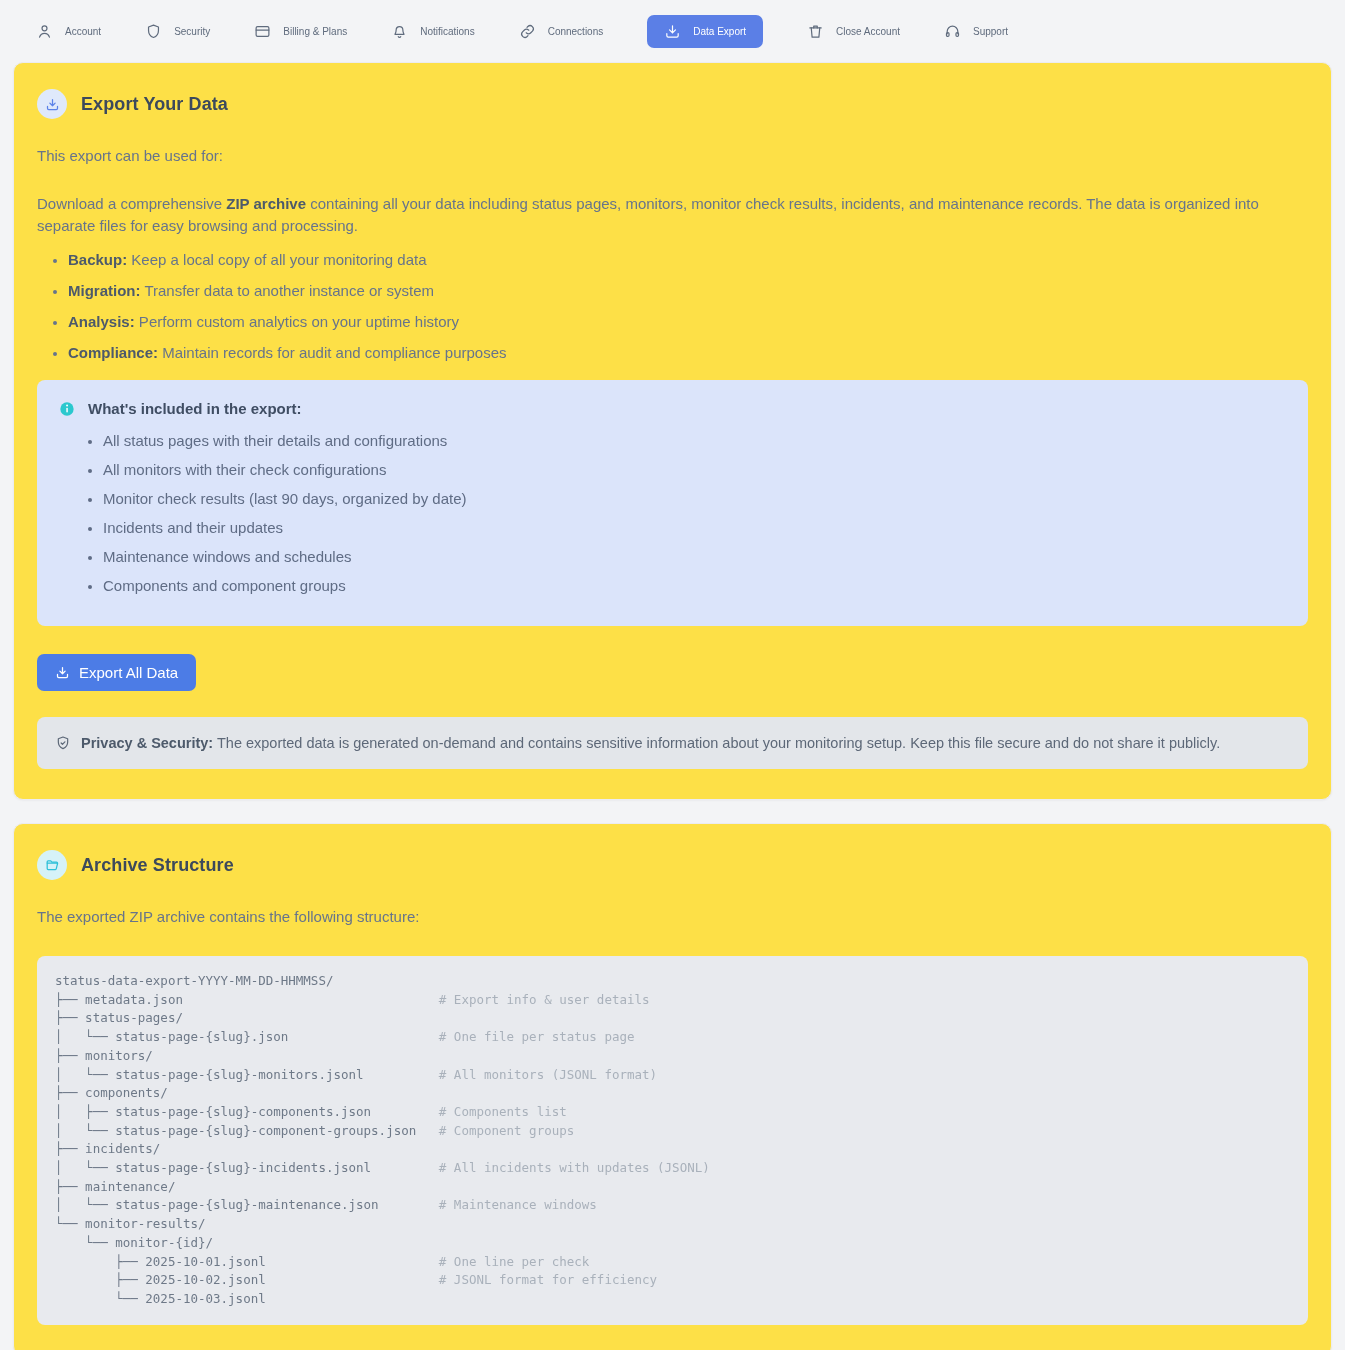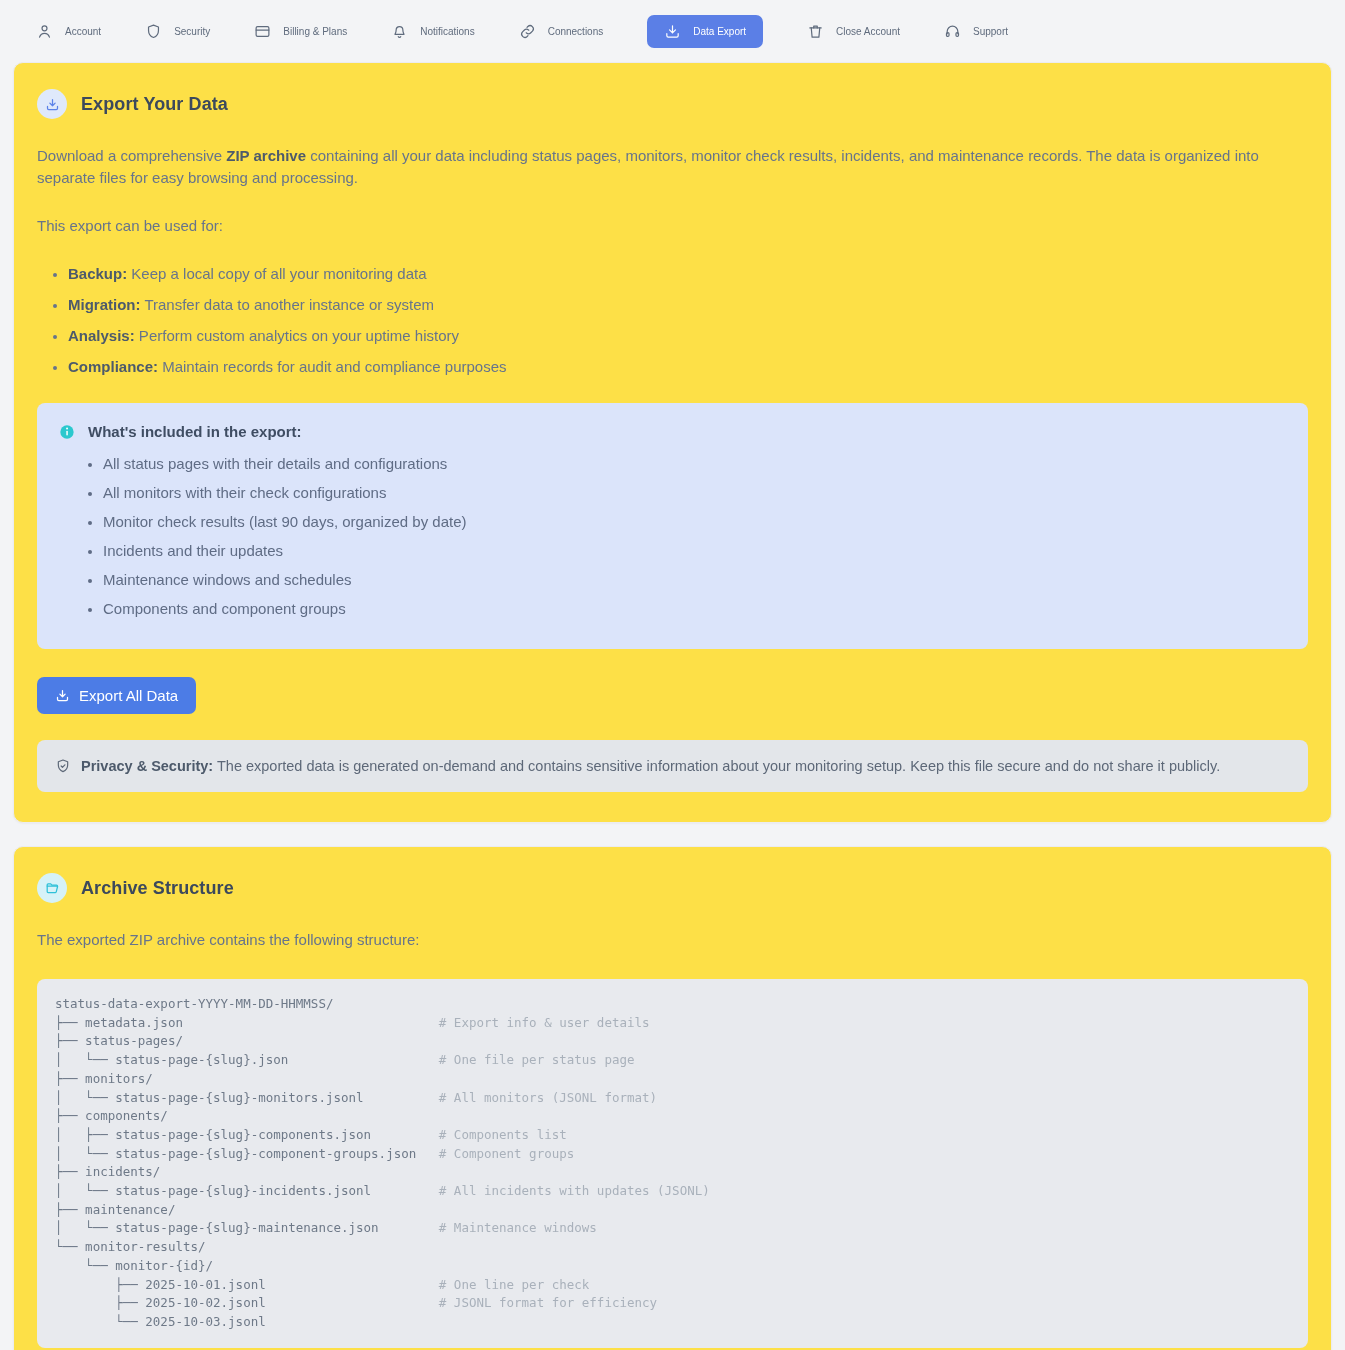--- a/index.html
+++ b/index.html
@@ -59,34 +59,34 @@
   .icon-circle.cyan svg { stroke: #2ec0d8; width: 15px; height: 15px; }
   .card-title {
     font-size: 18px;
     font-weight: 600;
     color: #3c495c;
     letter-spacing: 0.1px;
   }
   .para { font-size: 15px; line-height: 22px; margin-top: 26px; color: #67748b; }
   .para b, .b { font-weight: 700; color: #4d5a6b; }
   ul.plain {
-    margin-top: 26px;
+    margin-top: 12px;
     padding-left: 31px;
     list-style: disc;
   }
   ul.plain li {
     font-size: 15px;
     line-height: 22px;
     margin-bottom: 9px;
     color: #67748b;
   }
   ul.plain li::marker { color: #67748b; font-size: 13px; }
   
   .info-box {
-    margin-top: 25px;
+    margin-top: 16px;
     background: #dbe4fa;
     border-radius: 8px;
     padding: 20px 22px 22px 22px;
   }
   .info-box-header { display: flex; align-items: center; gap: 13px; }
   .info-box-header svg { width: 16px; height: 16px; flex: 0 0 auto; }
   .info-box-title { font-size: 15px; font-weight: 700; color: #3f4d63; }
   .info-box ul {
     margin-top: 13px;
     padding-left: 44px;
@@ -212,23 +212,23 @@
   <div class="card-header">
     <span class="icon-circle blue">
       <svg viewBox="0 0 24 24" fill="none" stroke-width="2" stroke-linecap="round" stroke-linejoin="round">
           <path d="M12 4v10m0 0l-4.2-4.2M12 14l4.2-4.2"></path>
           <path d="M4 15v3a2 2 0 0 0 2 2h12a2 2 0 0 0 2-2v-3"></path>
         </svg>
     </span>
     <h2 class="card-title">Export Your Data</h2>
   </div>
 
+  <p class="para">This export can be used for:</p>
+
   <p class="para"><span>Download a comprehensive </span><b>ZIP archive</b><span> containing all your data including status pages, monitors, monitor check results, incidents, and maintenance records. The data is organized into separate files for easy browsing and processing.</span></p>
-
-  <p class="para">This export can be used for:</p>
 
   <ul class="plain">
       <li><strong class="b">Backup:</strong><span> Keep a local copy of all your monitoring data</span></li>
       <li><strong class="b">Migration:</strong><span> Transfer data to another instance or system</span></li>
       <li><strong class="b">Analysis:</strong><span> Perform custom analytics on your uptime history</span></li>
       <li><strong class="b">Compliance:</strong><span> Maintain records for audit and compliance purposes</span></li>
     </ul>
 
   <div class="info-box">
     <div class="info-box-header">

